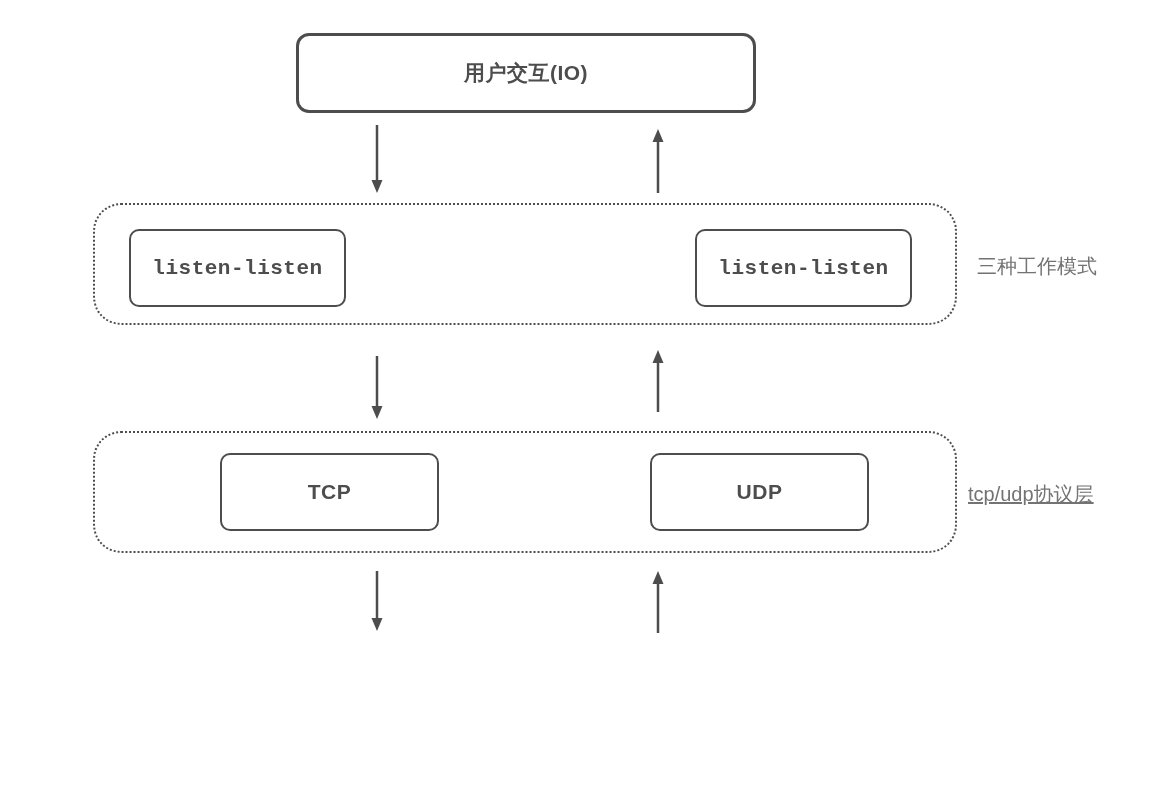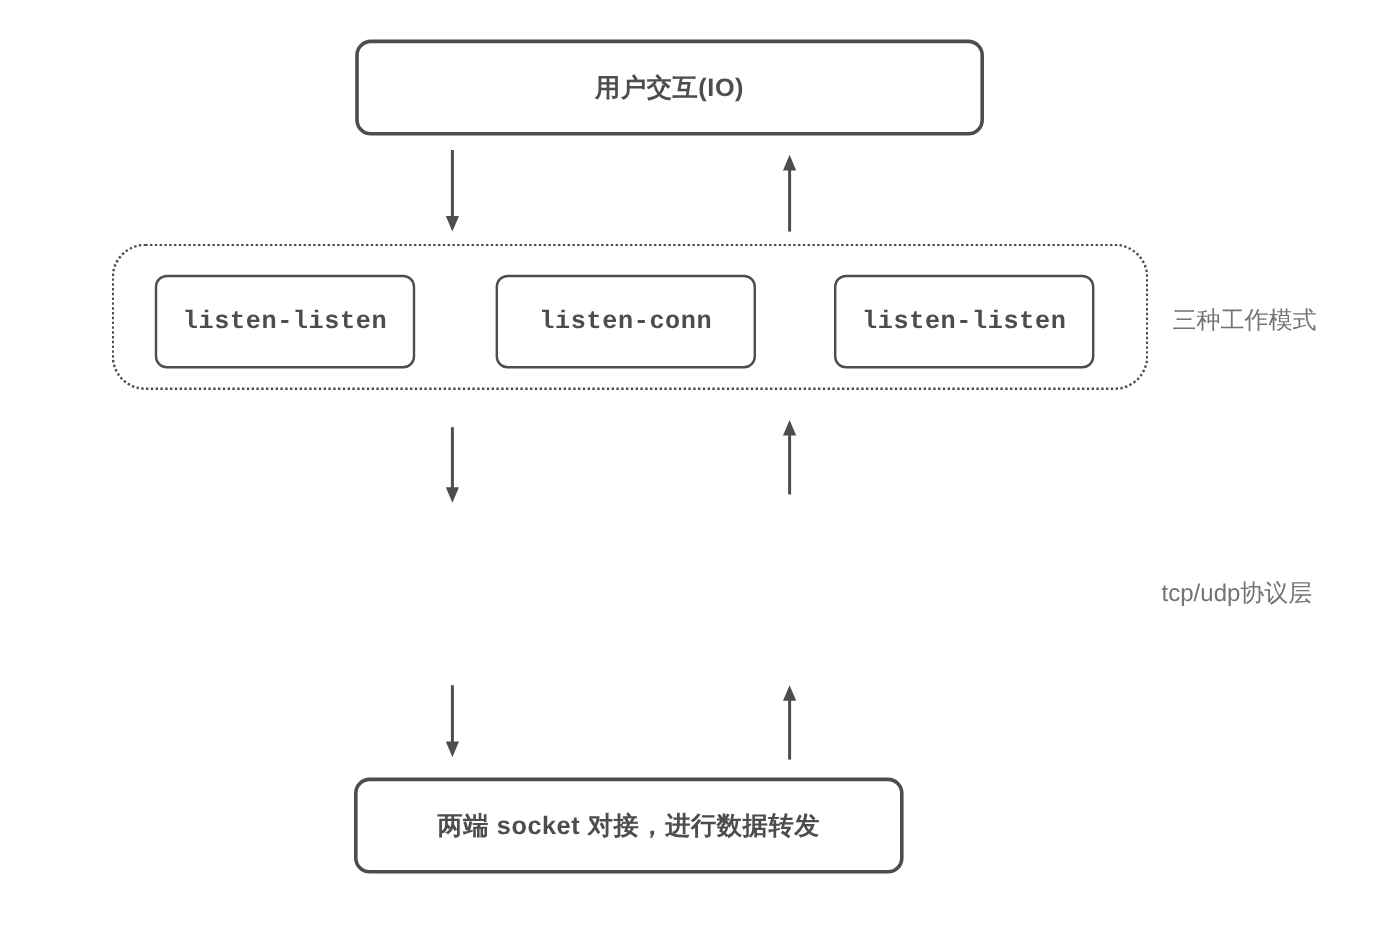--- a/index.html
+++ b/index.html
@@ -53,32 +53,34 @@
     left: 0;
     top: 0;
     pointer-events: none;
   }
 </style>
 </head>
 <body>
 
 <div class="canvas">
 
-  <div class="node" style="left:296px; top:33px; width:524px; height:80px;">用户交互(IO)</div>
+  <div class="node" style="left:296px; top:33px; width:460px; height:80px;">用户交互(IO)</div>
 
   <div class="dotted-container" style="left:93px; top:203px; width:864px; height:122px;font-family:Liberation Mono, monospace;">
     <div class="node small" style="left:34px; top:24px; width:217px; height:78px;">listen-listen</div>
-    <div class="node small" style="left:318px; top:24px; width:217px; height:78px;">listen-conn</div>
     <div class="node small" style="left:600px; top:24px; width:217px; height:78px;">listen-listen</div>
   </div>
   <div class="side-label" style="left:977px; top:253px;">三种工作模式</div>
 
-  <div class="side-label" style="left:968px; top:481px;">tcp/udp协议层</div>
+  <div class="dotted-container" style="left:93px; top:431px; width:864px; height:122px;">
+    <div class="node small" style="left:125px; top:20px; width:219px; height:78px;">TCP</div>
+    <div class="node small" style="left:555px; top:20px; width:219px; height:78px;">UDP</div>
+  </div>
+  <div class="side-label" style="left:968px; top:481px;text-decoration:underline;">tcp/udp协议层</div>
 
-  <div class="node" style="left:295px; top:648px; width:458px; height:80px;">两端 socket 对接，进行数据转发</div>
 
   <svg class="arrow-layer" width="1164" height="792" viewBox="0 0 1164 792">
     <g>
       <line x1="377" y1="125" x2="377" y2="182" stroke="#4d4d4d" stroke-width="2.5"></line>
       <polygon points="377,193 371.5,180 382.5,180" fill="#4d4d4d"></polygon>
     </g>
     <g>
       <line x1="658" y1="193" x2="658" y2="140" stroke="#4d4d4d" stroke-width="2.5"></line>
       <polygon points="658,129 652.5,142 663.5,142" fill="#4d4d4d"></polygon>
     </g>

